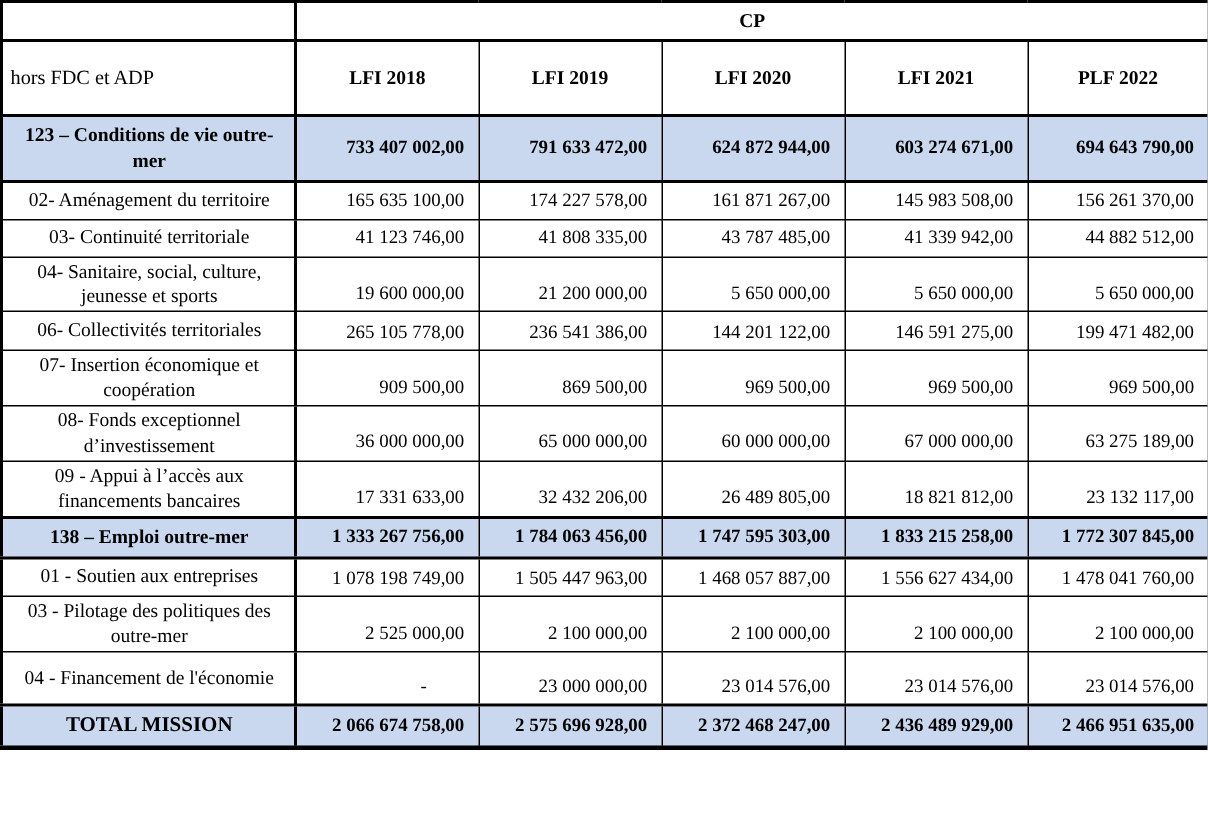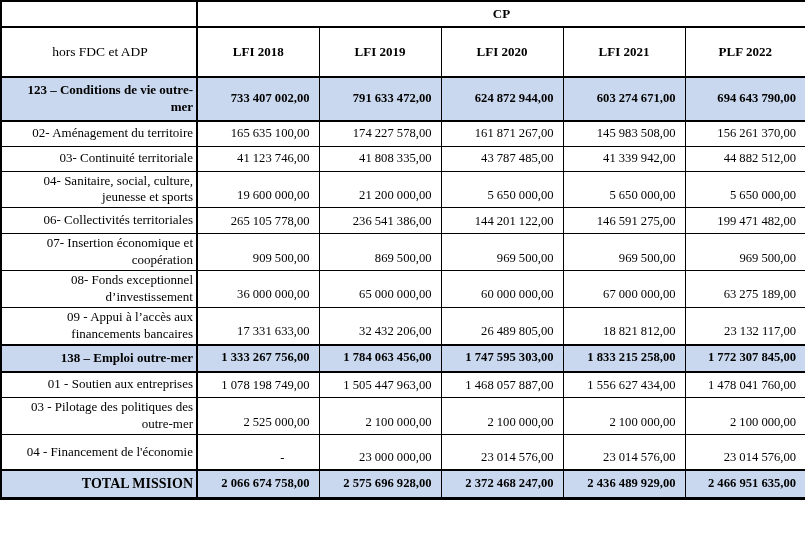--- a/index.html
+++ b/index.html
@@ -31,26 +31,26 @@
   tr.h25{height:25px} tr.h34{height:34px} tr.h27{height:27px}
   tr.h35{height:35px} tr.h36{height:36px} tr.h28{height:28px}
 
   .cp-row td { border-bottom:2px solid var(--bd); }
   .cp { text-align:center; font-weight:bold; vertical-align:middle;margin-top:40px; }
 
   .colhead {
     text-align:center; font-weight:bold; vertical-align:middle;
   }
   .rowhead {
-    text-align:center; vertical-align:middle; padding:1px 3px 1px 5px;
+    text-align:left; vertical-align:middle; padding:1px 3px 1px 5px;
     font-size:13.5px;
   }
 
   .lbl {
-    text-align:right; vertical-align:middle;
+    text-align:center; vertical-align:middle;
     padding:1px 3px 1px 4px;
   }
   .num {
     text-align:right; vertical-align:bottom;
     padding:0 9px 4px 2px;
     font-size:12.6px;
   }
   .num.dash { padding-right:34px; }
 
   tr.sec td, tr.tot td {

